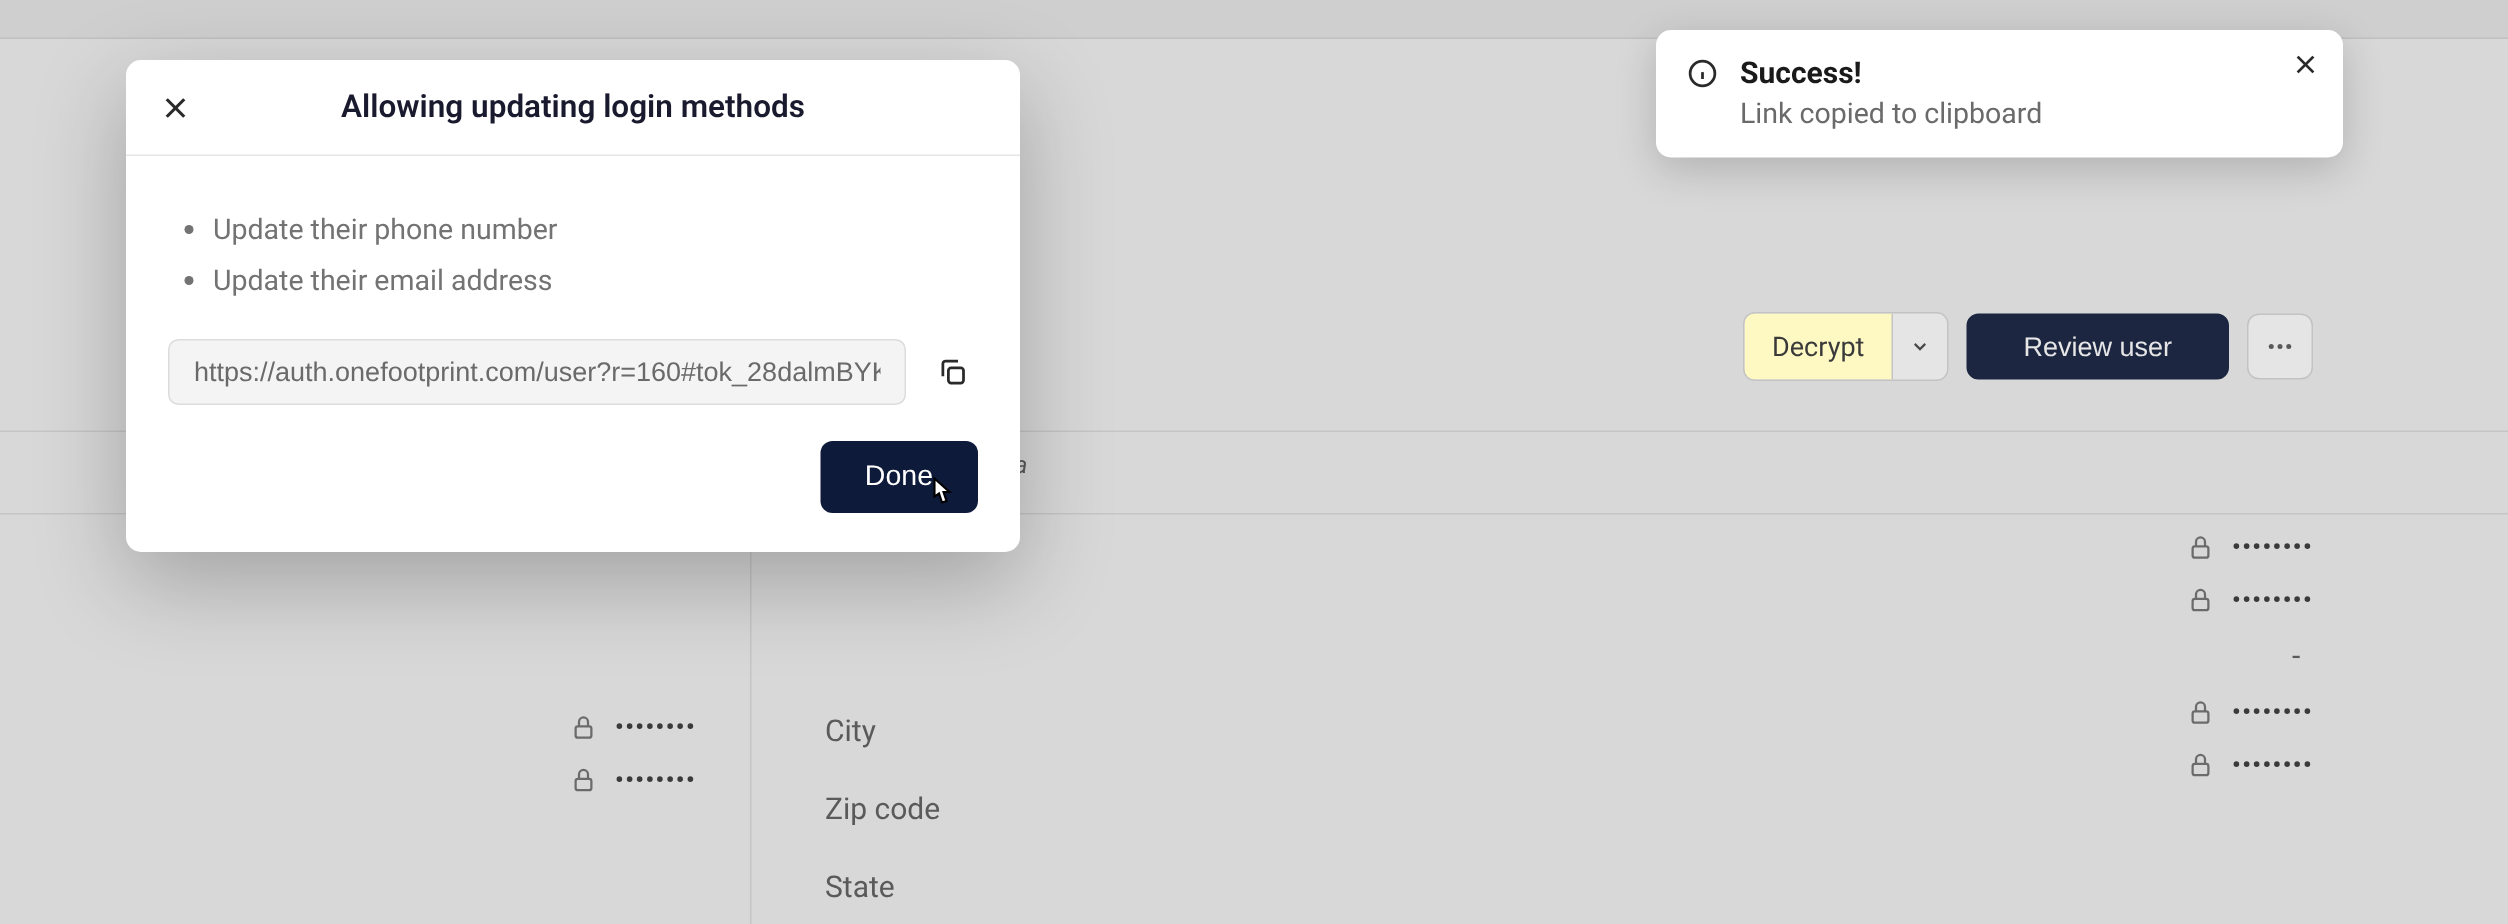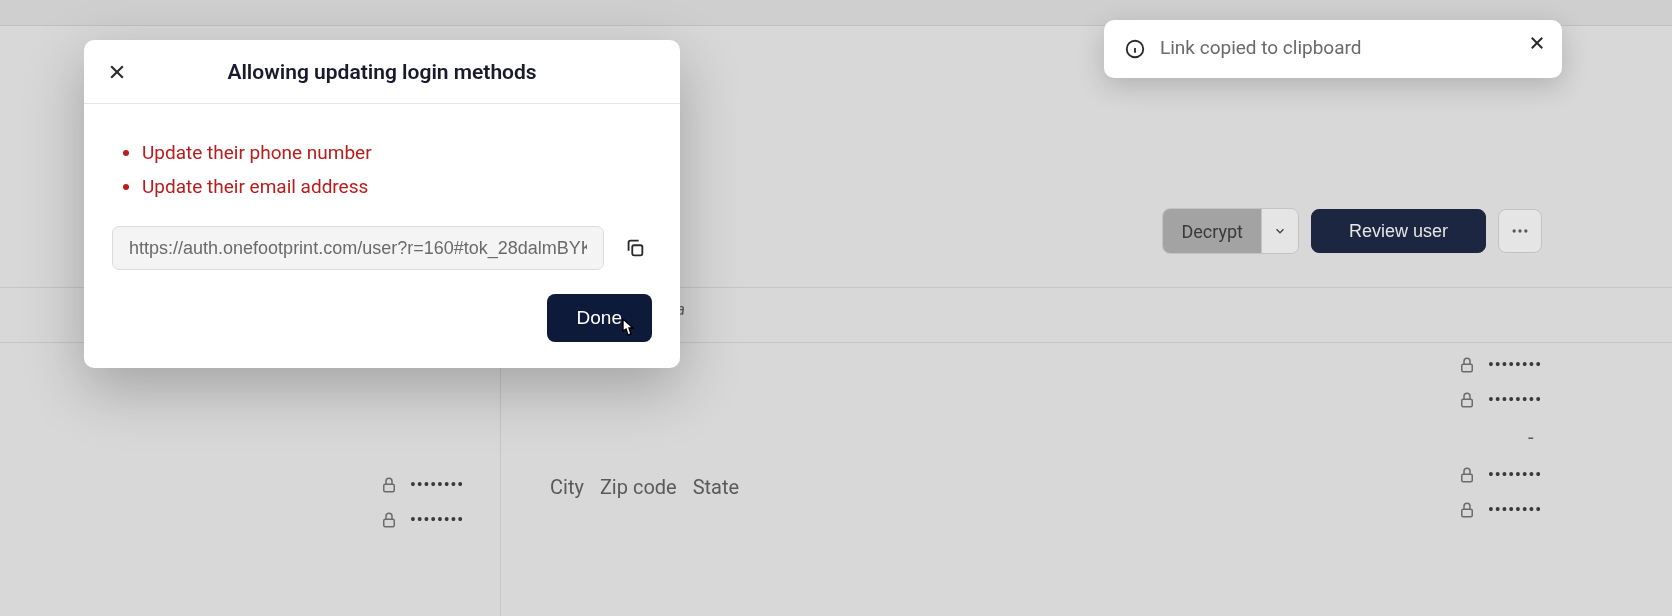--- a/index.html
+++ b/index.html
@@ -57,21 +57,21 @@
       display: inline-flex;
       border-radius: 8px;
       overflow: hidden;
       border: 1px solid #c3c3c3;
     }
     .btn-split .main {
       height: 44px;
       padding: 0 18px;
       display: inline-flex;
       align-items: center;
-      background: #a3a3a3;
+      background: #fef9c3;
       border-right: 1px solid #c3c3c3;
       font-size: 18px;
       color: #3a3a3a;
     }
     .btn-split .caret {
       height: 44px;
       width: 36px;
       display: inline-flex;
       align-items: center;
       justify-content: center;
@@ -140,22 +140,22 @@
       color: #3a3a3a;
       letter-spacing: 1px;
       font-size: 16px;
       font-weight: 700;
     }
     .labels {
       position: absolute;
       left: 170px;
       top: 120px;
       display: flex;
-      flex-direction: row;
-      gap: 16px;
+      flex-direction: column;
+      gap: 28px;
       color: #5a5a5a;
       font-size: 20px;
     }
     .right-locked {
       position: absolute;
       right: 0;
       top: 0;
       display: flex;
       flex-direction: column;
       gap: 16px;
@@ -218,21 +218,21 @@
       line-height: 1.45;
       color: #3a3a3a;
       margin-bottom: 8px;
     }
     .modal-list {
       padding-left: 30px;
       margin: 6px 0 22px;
     }
     .modal-list li {
       font-size: 19px;
-      color: #b91c1c;
+      color: #737373;
       line-height: 1.8;
     }
     .link-row {
       display: flex;
       align-items: center;
       gap: 14px;
     }
     .link-input {
       flex: 1;
       height: 44px;
@@ -439,20 +439,21 @@
 
 <div class="toast">
   <span class="toast-icon">
     <svg width="22" height="22" viewBox="0 0 24 24" fill="none" stroke="currentColor" stroke-width="2">
         <circle cx="12" cy="12" r="9"></circle>
         <line x1="12" y1="8" x2="12" y2="8"></line>
         <line x1="12" y1="11" x2="12" y2="16"></line>
       </svg>
   </span>
   <div class="toast-body">
+    <div class="toast-title">Success!</div>
     <div class="toast-msg">Link copied to clipboard</div>
   </div>
   <span class="toast-close">
     <svg width="18" height="18" viewBox="0 0 24 24" fill="none" stroke="currentColor" stroke-width="2.5">
         <line x1="5" y1="5" x2="19" y2="19"></line>
         <line x1="19" y1="5" x2="5" y2="19"></line>
       </svg>
   </span>
 </div>
 

